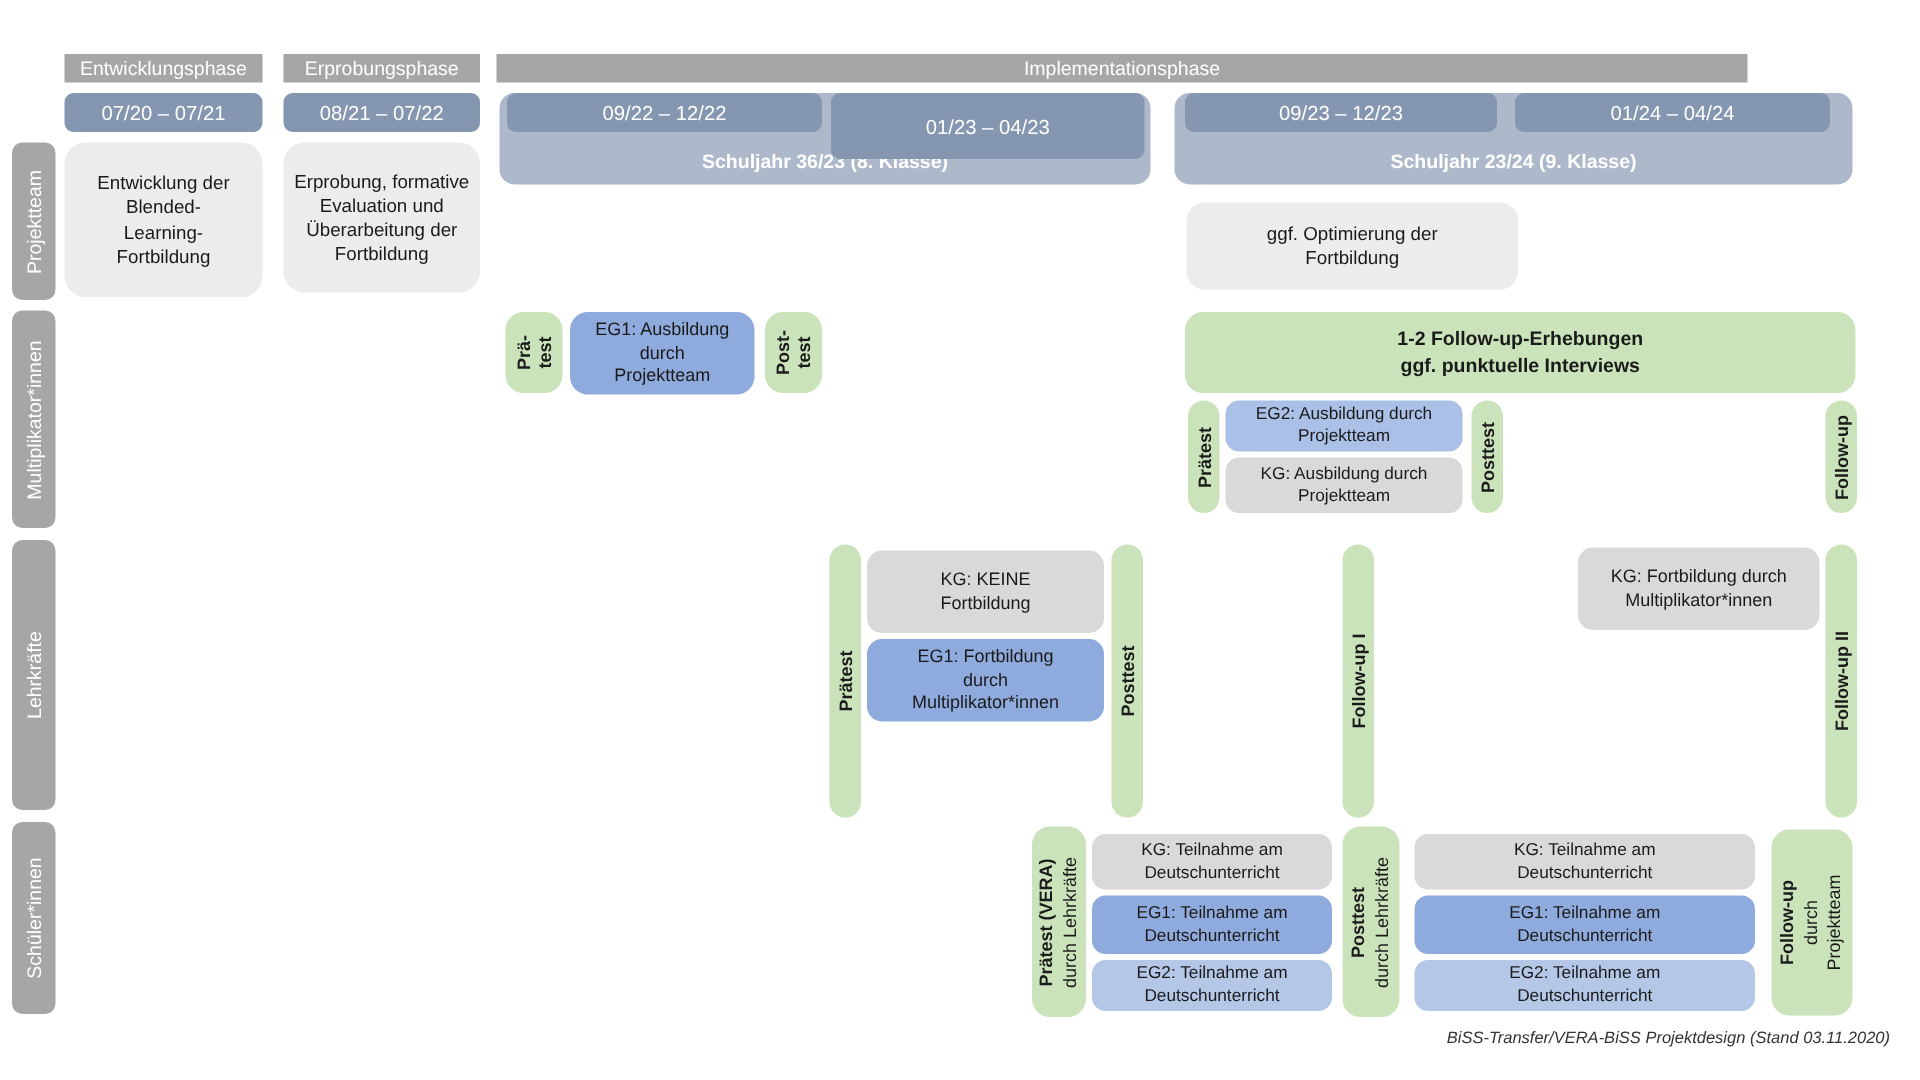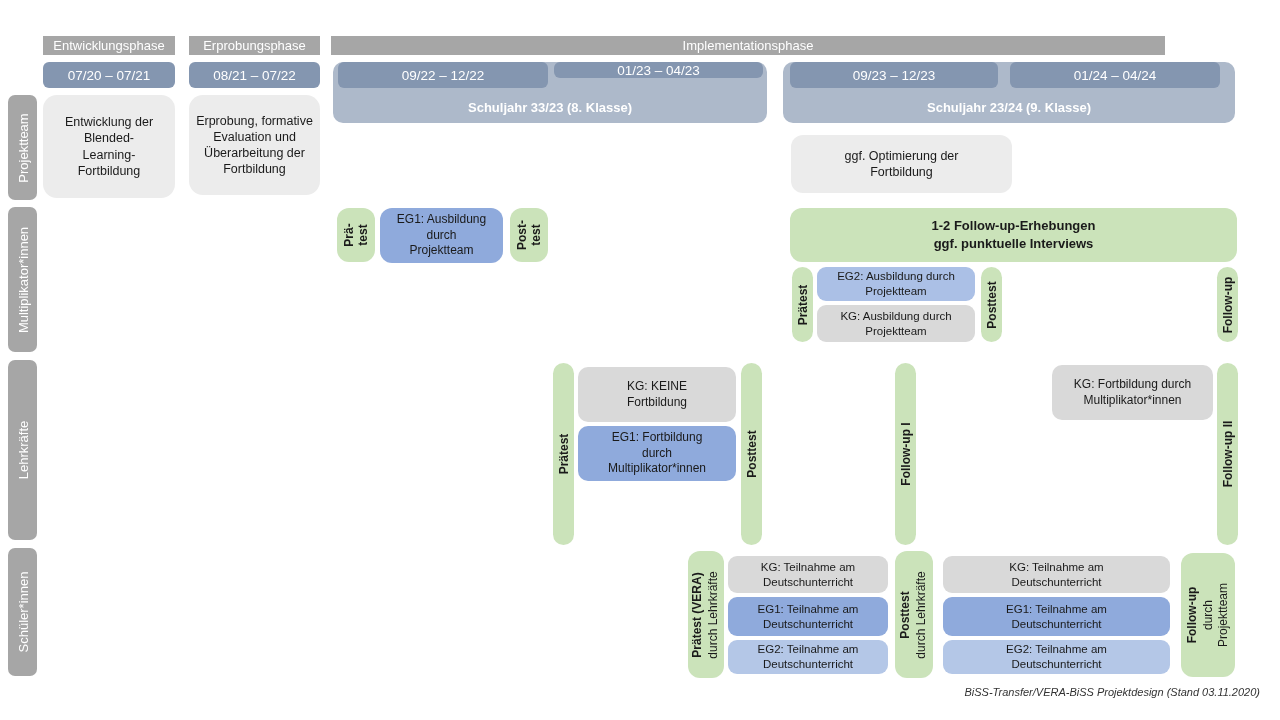--- a/index.html
+++ b/index.html
@@ -38,27 +38,27 @@
 <body>
 
 <div id="stage">
 
   <div class="abs flexc phasebar" style="left:43px;top:36px;width:132px;height:19px">Entwicklungsphase</div>
   <div class="abs flexc phasebar" style="left:189px;top:36px;width:131px;height:19px">Erprobungsphase</div>
   <div class="abs flexc phasebar" style="left:331px;top:36px;width:834px;height:19px">Implementationsphase</div>
 
   <div class="abs band" style="left:333px;top:62px;width:434px;height:61px"></div>
   <div class="abs band" style="left:783px;top:62px;width:452px;height:61px"></div>
-  <div class="abs flexc bandlabel" style="left:333px;top:93px;width:434px;height:28px">Schuljahr 33/23 (8. Klasse)</div>
+  <div class="abs flexc bandlabel" style="left:333px;top:93px;width:434px;height:28px">Schuljahr 36/23 (8. Klasse)</div>
   <div class="abs flexc bandlabel" style="left:783px;top:93px;width:452px;height:28px">Schuljahr 23/24 (9. Klasse)</div>
 
   <div class="abs flexc datechip" style="left:43px;top:62px;width:132px;height:26px">07/20 – 07/21</div>
   <div class="abs flexc datechip" style="left:189px;top:62px;width:131px;height:26px">08/21 – 07/22</div>
   <div class="abs flexc datechip" style="left:338px;top:62px;width:210px;height:26px">09/22 – 12/22</div>
-  <div class="abs flexc datechip" style="left:554px;top:62px;width:209px;height:16px">01/23 – 04/23</div>
+  <div class="abs flexc datechip" style="left:554px;top:62px;width:209px;height:44px">01/23 – 04/23</div>
   <div class="abs flexc datechip" style="left:790px;top:62px;width:208px;height:26px">09/23 – 12/23</div>
   <div class="abs flexc datechip" style="left:1010px;top:62px;width:210px;height:26px">01/24 – 04/24</div>
 
   <div class="abs rowlabel" style="left:8px;top:95px;width:29px;height:105px">
     <div class="rot">Projektteam</div>
   </div>
   <div class="abs rowlabel" style="left:8px;top:207px;width:29px;height:145px">
     <div class="rot">Multiplikator*innen</div>
   </div>
   <div class="abs rowlabel" style="left:8px;top:360px;width:29px;height:180px">

